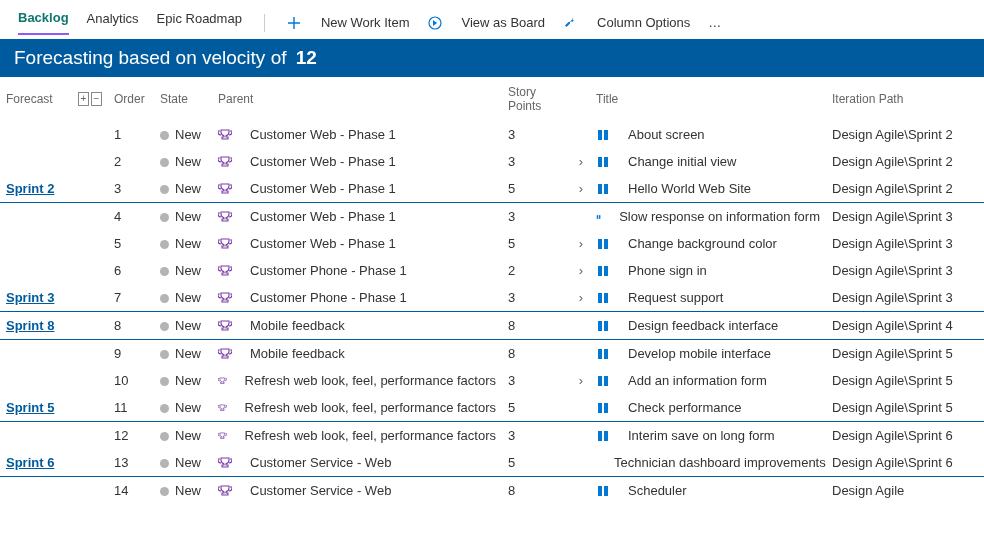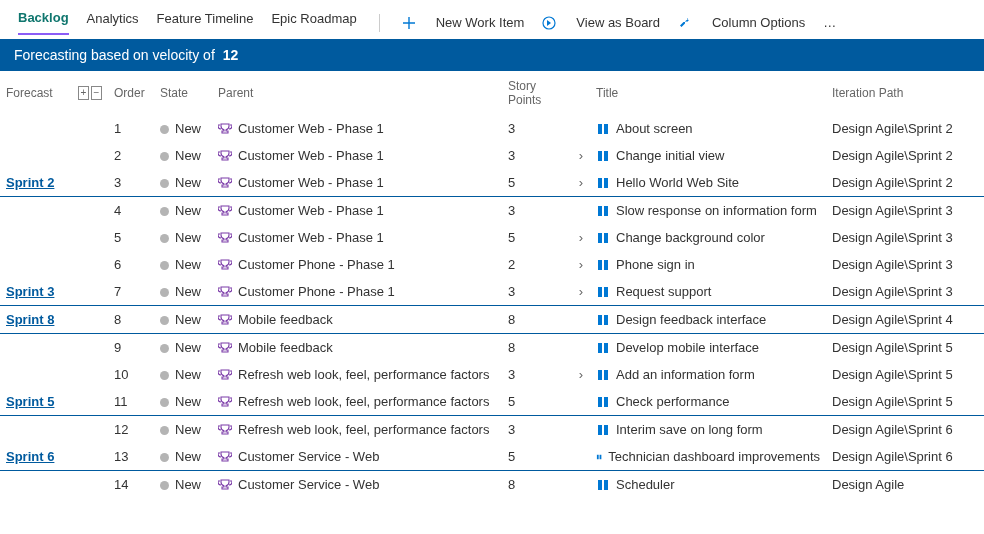--- a/index.html
+++ b/index.html
@@ -3,44 +3,43 @@
 <meta charset="utf-8">
 <style>
 html,body{margin:0;padding:0;font-family:"Segoe UI",Arial,sans-serif;font-size:13px;color:#333;background:#fff;}
 body{width:984px;}
 .toolbar{display:flex;align-items:center;gap:18px;padding:10px 18px 0;}
 .tab{color:#333;cursor:pointer;padding-bottom:8px;}
 .tab.active{color:#0f766e;font-weight:600;border-bottom:2px solid #8b5cf6;text-align:center;}
 .sep{width:1px;height:18px;background:#ccc;margin:0 4px;}
 .cmd{display:flex;align-items:center;gap:20px;color:#333;cursor:pointer;}
 .cmd svg{flex:none;}
-.banner{background:#005a9e;color:#fff;padding:8px 14px;margin-top:4px;font-size:14px;}
+.banner{background:#005a9e;color:#fff;padding:8px 14px;margin-top:4px;font-size:19px;}
 .banner .vel{font-weight:700;margin-left:4px;}
 .grid{width:100%;border-collapse:collapse;table-layout:fixed;}
 .grid th{font-weight:400;color:#666;text-align:left;padding:8px 6px 8px;font-size:12px;}
 .grid td{padding:6px 6px;vertical-align:middle;white-space:nowrap;overflow:hidden;text-overflow:ellipsis;}
 .forecast{color:#005a9e;font-weight:600;text-decoration:underline;}
 .row-sep td{border-bottom:1px solid #005a9e;}
 .state-dot{display:inline-block;width:9px;height:9px;border-radius:50%;background:#b4b4b4;margin-right:6px;vertical-align:middle;}
-.parent-cell,.title-cell{display:flex;align-items:center;gap:6px;text-align:center;}
+.parent-cell,.title-cell{display:flex;align-items:center;gap:18px;text-align:center;}
 .chev{color:#666;width:10px;text-align:center;}
 .link{color:#333;}
 col.c-forecast{width:72px;} col.c-pm{width:36px;} col.c-order{width:46px;} col.c-state{width:58px;}
 col.c-parent{width:290px;} col.c-sp{width:70px;} col.c-chev{width:18px;} col.c-title{width:236px;}
 col.c-iter{width:158px;}
 .pm{display:flex;gap:2px;}
 .pm span{display:inline-flex;width:12px;height:12px;border:1px solid #888;align-items:center;justify-content:center;font-size:10px;line-height:1;cursor:pointer;}
 </style>
 </head>
 <body>
 
 <div class="toolbar">
   <span class="tab active">Backlog</span>
   <span class="tab">Analytics</span>
-  <span class="tab">Feature Timeline</span>
   <span class="tab">Epic Roadmap</span>
   <span class="sep"></span>
   <span class="cmd">
     <svg width="14" height="14" viewBox="0 0 14 14">
         <path d="M7 1v12M1 7h12" stroke="#0078d4" stroke-width="1.4"></path>
       </svg>
     <span>New Work Item</span>
   </span>
   <span class="cmd">
     <svg width="14" height="14" viewBox="0 0 14 14">

